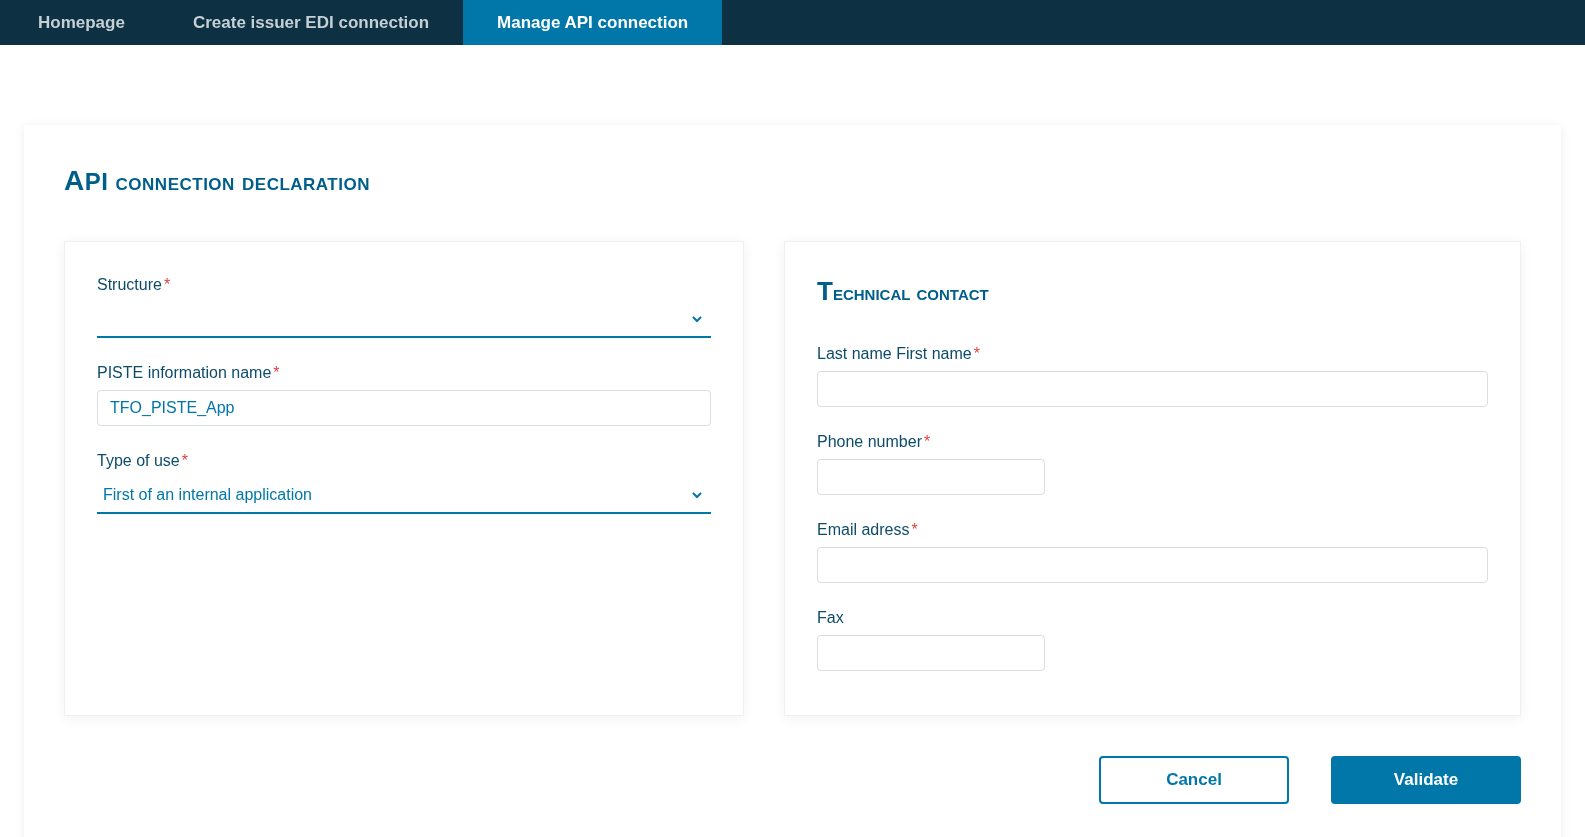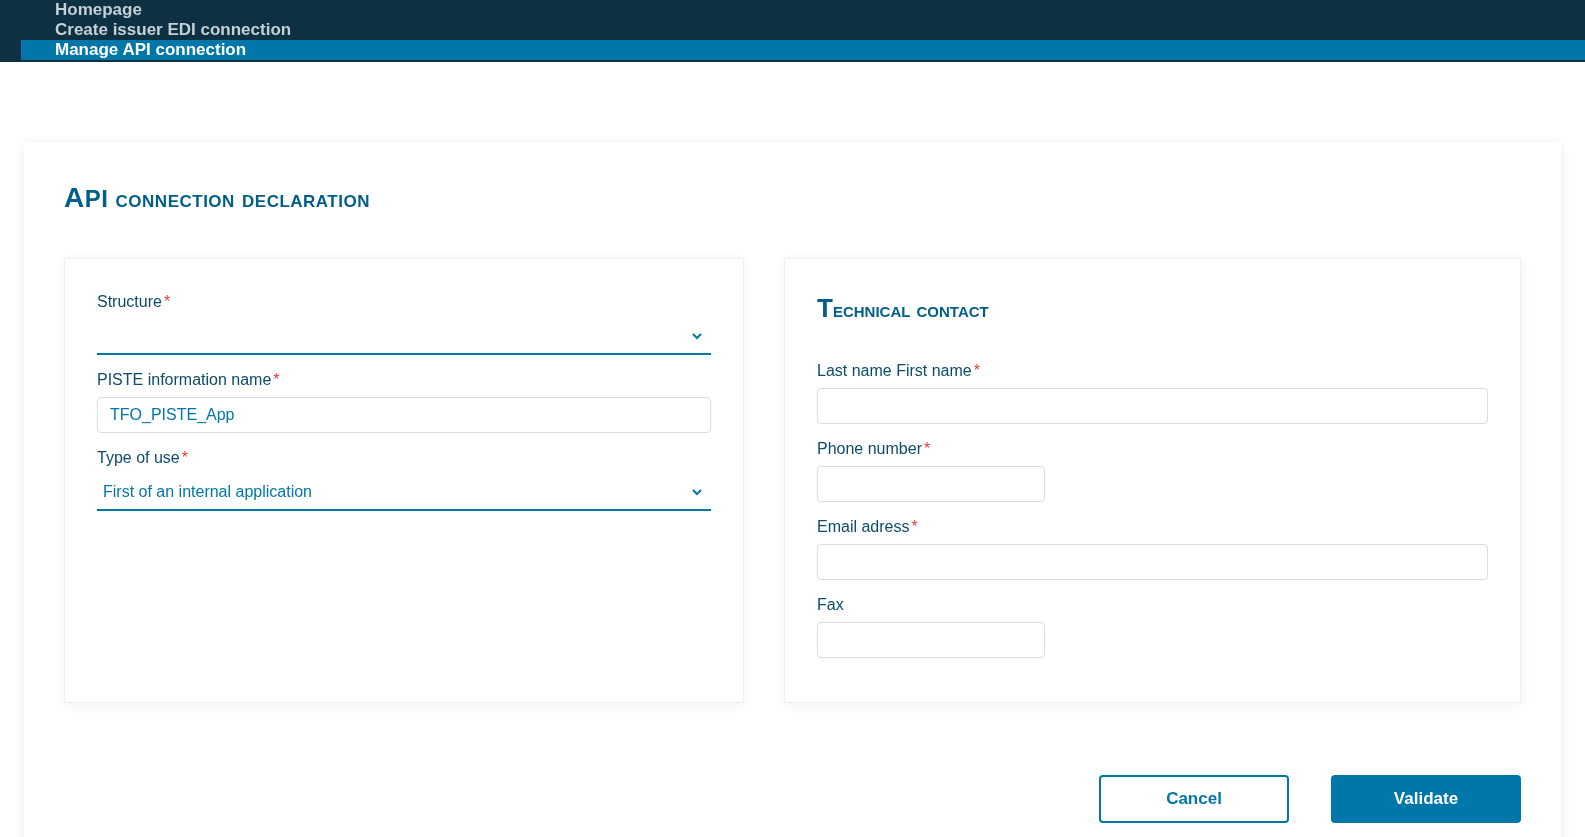--- a/index.html
+++ b/index.html
@@ -8,23 +8,22 @@
     padding: 0;
   }
   body {
     font-family: -apple-system, BlinkMacSystemFont, "Segoe UI", Arial, sans-serif;
     background: #ffffff;
     width: 1585px;
   }
   .top-nav {
     background: #0d3042;
     display: flex;
-    height: 62px;
-    padding-left: 21px;
-    flex-direction: column;
+    height: 45px;
+    padding-left: 4px;
   }
   .nav-item {
     color: #c5d0d6;
     font-weight: 600;
     font-size: 17px;
     padding: 0 34px;
     display: flex;
     align-items: center;
     cursor: pointer;
   }
@@ -67,21 +66,21 @@
     color: #005f8a;
     font-size: 22px;
     font-weight: 700;
     margin-bottom: 38px;
     font-variant: small-caps;
   }
   .card-title::first-letter {
     font-size: 26px;
   }
   .form-field {
-    margin-bottom: 16px;
+    margin-bottom: 26px;
   }
   .field-label {
     color: #0d4c6b;
     font-size: 16px;
     font-weight: 400;
     display: block;
     margin-bottom: 8px;
   }
   .req {
     color: #e03e3e;
@@ -132,21 +131,20 @@
   .btn {
     min-width: 190px;
     padding: 12px 24px;
     font-size: 17px;
     font-weight: 600;
     border-radius: 4px;
     cursor: pointer;
     text-align: center;
     border: none;
     font-family: inherit;
-    margin-top: 32px;
   }
   .btn-outline {
     background: #ffffff;
     color: #0077a8;
     border: 2px solid #0077a8;
   }
   .btn-primary {
     background: #0077a8;
     color: #ffffff;
   }

